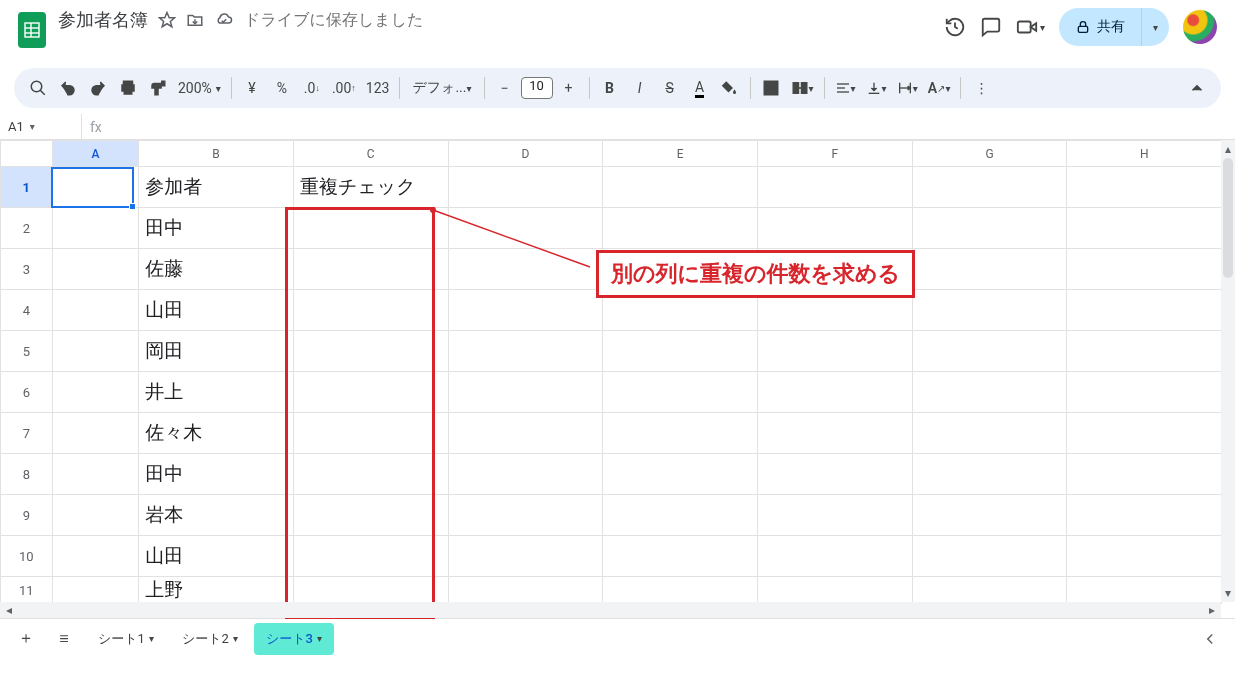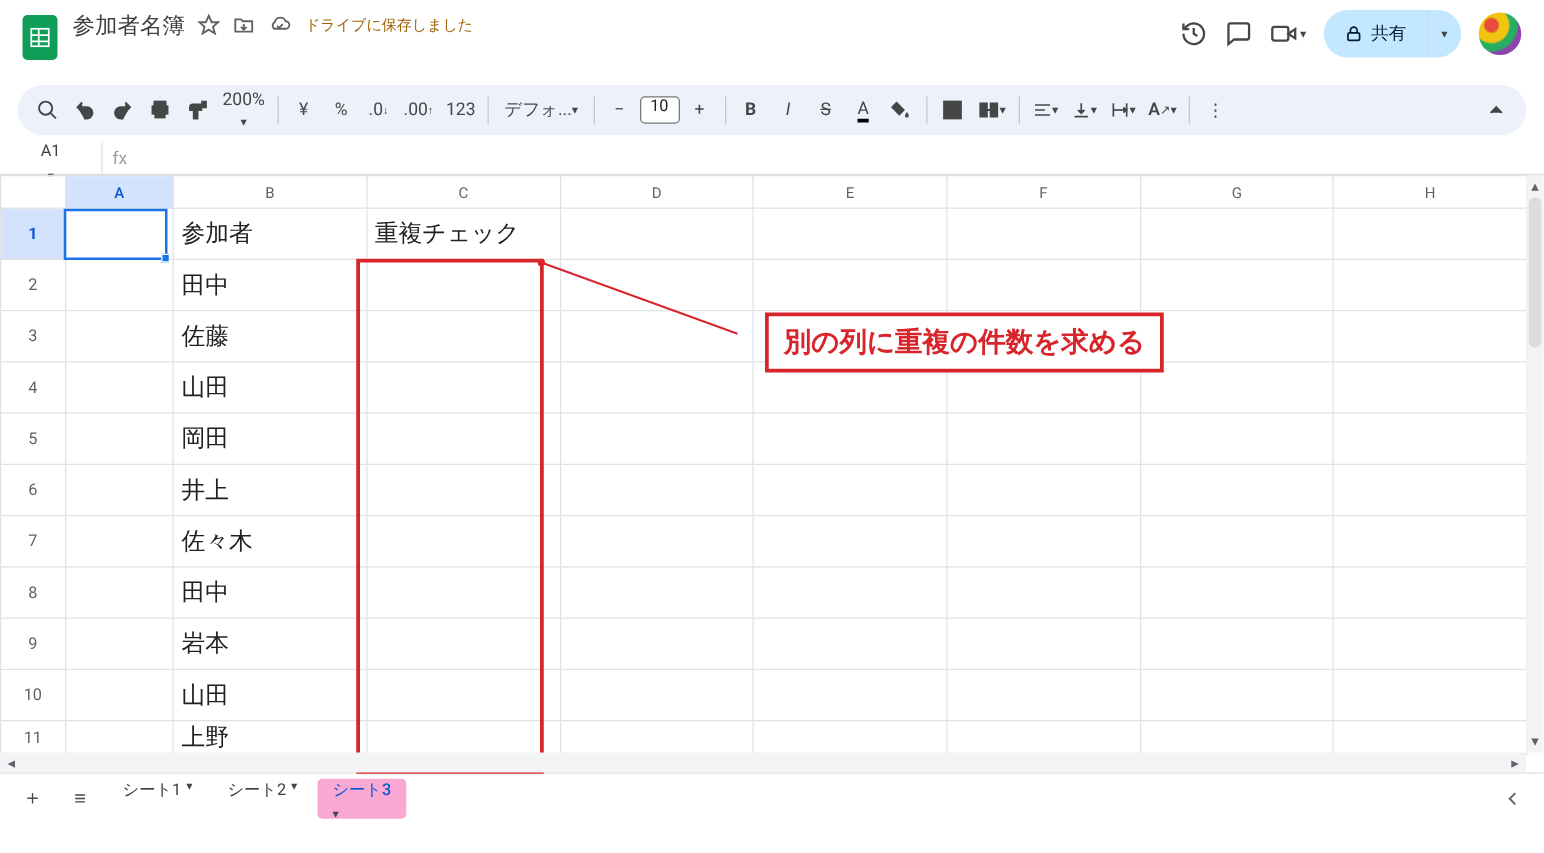--- a/index.html
+++ b/index.html
@@ -19,21 +19,21 @@
   }
   .logo-inner {
     width: 28px; height: 36px; background:#0f9d58; border-radius:4px;
     display:flex; align-items:center; justify-content:center;
   }
   .logo-inner svg { fill:#fff; }
   .title-col { flex:1;text-align:right; }
   .title-row { display:flex; align-items:center; gap:10px; height:24px; }
   .doc-title { font-size:18px; color:#3c4043; }
   .title-icon { color:#5f6368; display:flex; align-items:center; cursor:pointer;}
-  .save-status { font-size:12px; color:#a16207; }
+  .save-status { font-size:16px; color:#737373; }
   .menubar { display:flex; gap:2px; margin-top:4px; }
   .menu-item { font-size:14px; color:#202124; padding:4px 7px; border-radius:4px; cursor:pointer;}
   .title-right { display:flex; align-items:center; gap:14px; padding-right:4px; }
   .ricon { color:#444746; cursor:pointer; display:flex; align-items:center; }
   .share-btn {
     display:flex; align-items:center; gap:6px;
     background:#c2e7ff; border-radius:40px 0 0 40px;
     height:38px; padding:0 16px 0 16px;
     font-size:14px; color:#001d35; cursor:pointer; font-weight:500;
   }
@@ -46,33 +46,33 @@
   
   .toolbar {
     margin: 4px 14px 0 14px; height:40px;
     background:#edf2fa; border-radius:24px;
     display:flex; align-items:center; padding:0 10px; gap:2px;
   }
   .tbtn { min-width:28px; height:28px; display:flex; align-items:center; justify-content:center;
     color:#444746; cursor:pointer; font-size:14px; border-radius:4px; padding:0 4px;}
   .tbtn svg { fill:#444746; }
   .tdiv { width:1px; height:22px; background:#c7c7c7; margin:0 4px; }
-  .zoom { font-size:14px; color:#444746; padding:0 4px; display:flex; align-items:center; gap:4px;flex-direction:column;}
+  .zoom { font-size:14px; color:#444746; padding:0 4px; display:flex; align-items:center; gap:4px;}
   .drop-arrow { font-size:10px; color:#444746; }
   .font-name { font-size:14px; color:#444746; padding:0 6px; display:flex; gap:0; align-items:center;}
   .font-size-box { display:flex; align-items:center; gap:2px;}
   .fs-input { border:1px solid #747775; border-radius:4px; width:32px; height:22px;
     text-align:center; font-size:13px; color:#202124; background:#fff;}
   .color-underline { border-bottom:3px solid #000; padding-bottom:0;}
   .spacer { flex:1; }
   .collapse-toolbar { cursor:pointer; color:#444746; }
   
   .fbar-row { display:flex; align-items:center; height:26px; border-bottom:1px solid #e0e0e0; margin-top:6px;}
   .name-box { width:82px; border-right:1px solid #e0e0e0; height:100%;
-    display:flex; align-items:center; padding:0 8px; font-size:13px; color:#3c4043; gap:6px;flex-direction:column;}
+    display:flex; align-items:center; padding:0 8px; font-size:13px; color:#3c4043; gap:6px;}
   .name-box .drop-arrow{color:#5f6368;}
   .fx { color:#9aa0a6; font-size:14px; padding:0 8px;}
   .formula-input { flex:1; font-size:13px; color:#3c4043; padding:0 6px; }
   
   .sheet-wrap { position:relative; height:478px; }
   table.sheet { border-collapse:collapse; table-layout:fixed; width:1222px;}
   .sheet th, .sheet td { border:1px solid #e1e1e1; }
   .corner { width:50px; height:26px; background:#fff; border-top:none; border-left:none;}
   .colhdr { background:#fff; height:26px; text-align:center; font-size:12px; color:#5f6368; font-weight:400;}
   .colhdr.sel { background:#d3e3fd; color:#0b57d0; font-weight:500;}
@@ -90,43 +90,43 @@
     pointer-events:none;
   }
   .sel-handle { position:absolute; right:-4px; bottom:-4px; width:7px; height:7px;
     background:#1a73e8; border:1px solid #fff;}
   
   .anno-box-red {
     position:absolute; left:285px; top:67px; width:150px; height:412px;
     border:3px solid #d8252c; pointer-events:none;
   }
   .callout {
-    position:absolute; left:612px; top:110px;
+    position:absolute; left:596px; top:110px;
     border:3px solid #d8252c; background:#fff; padding:6px 12px;
     font-size:22px; font-weight:700; color:#d8252c;
     pointer-events:none; white-space:nowrap;
   }
   .leader { position:absolute; pointer-events:none; }
   
   .hscroll { position:absolute; left:0; right:14px; bottom:0; height:16px;
     background:#f1f3f4; display:flex; align-items:center; justify-content:space-between; padding:0 2px;}
   .hscroll .arrow { color:#5f6368; font-size:12px; padding:0 4px; cursor:pointer;}
   .vscroll { position:absolute; right:0; top:0; bottom:16px; width:14px; background:#f1f3f4;
     display:flex; flex-direction:column; align-items:center; justify-content:space-between; padding:2px 0;}
   .vscroll .arrow{color:#5f6368;font-size:12px;cursor:pointer;}
   .thumb-v { width:10px; height:120px; background:#dadce0; border-radius:6px; margin-top:2px;}
   
   .tabstrip { height:40px; border-top:1px solid #e0e0e0;
     display:flex; align-items:center; padding:0 10px; gap:6px;}
   .tabbtn { width:32px; height:32px; display:flex; align-items:center; justify-content:center;
     color:#444746; cursor:pointer;}
-  .stab { display:flex; gap:4px;
+  .stab { display:flex; align-items:center; gap:4px;
     padding:0 12px; height:32px; font-size:13px; color:#3c4043;
     border-radius:4px; cursor:pointer;}
-  .stab.active { background:#f9a8d4; color:#0b57d0; font-weight:500;flex-direction:column;}
+  .stab.active { background:#5eead4; color:#0b57d0; font-weight:500;}
   .stab .drop-arrow{font-size:10px;}
   .tabstrip .spacer{flex:1;}
   .explore { width:30px;height:30px; color:#5f6368; display:flex;align-items:center;justify-content:center;cursor:pointer;}
 </style>
 </head>
 <body>
 
 <div class="titlebar">
   <div class="logo">
     <div class="logo-inner">

